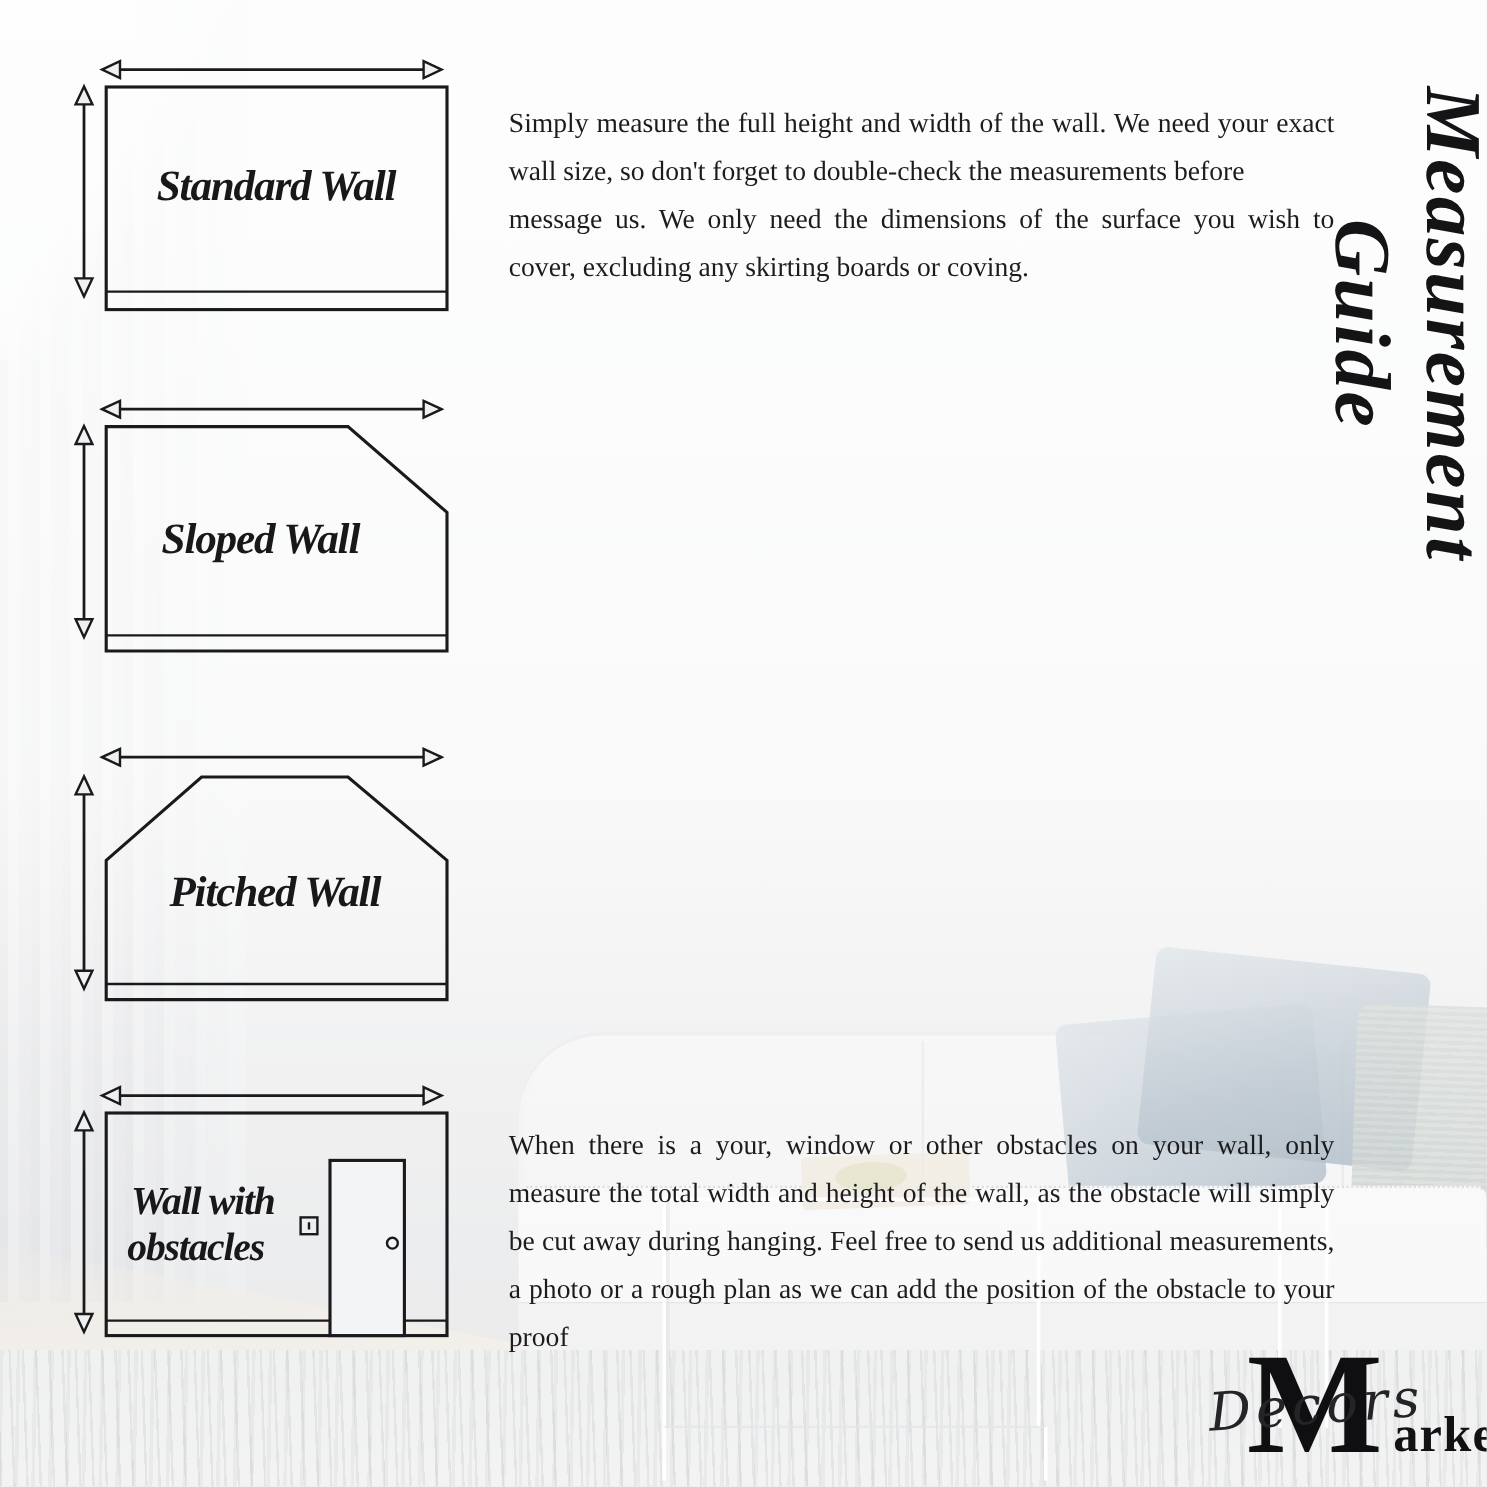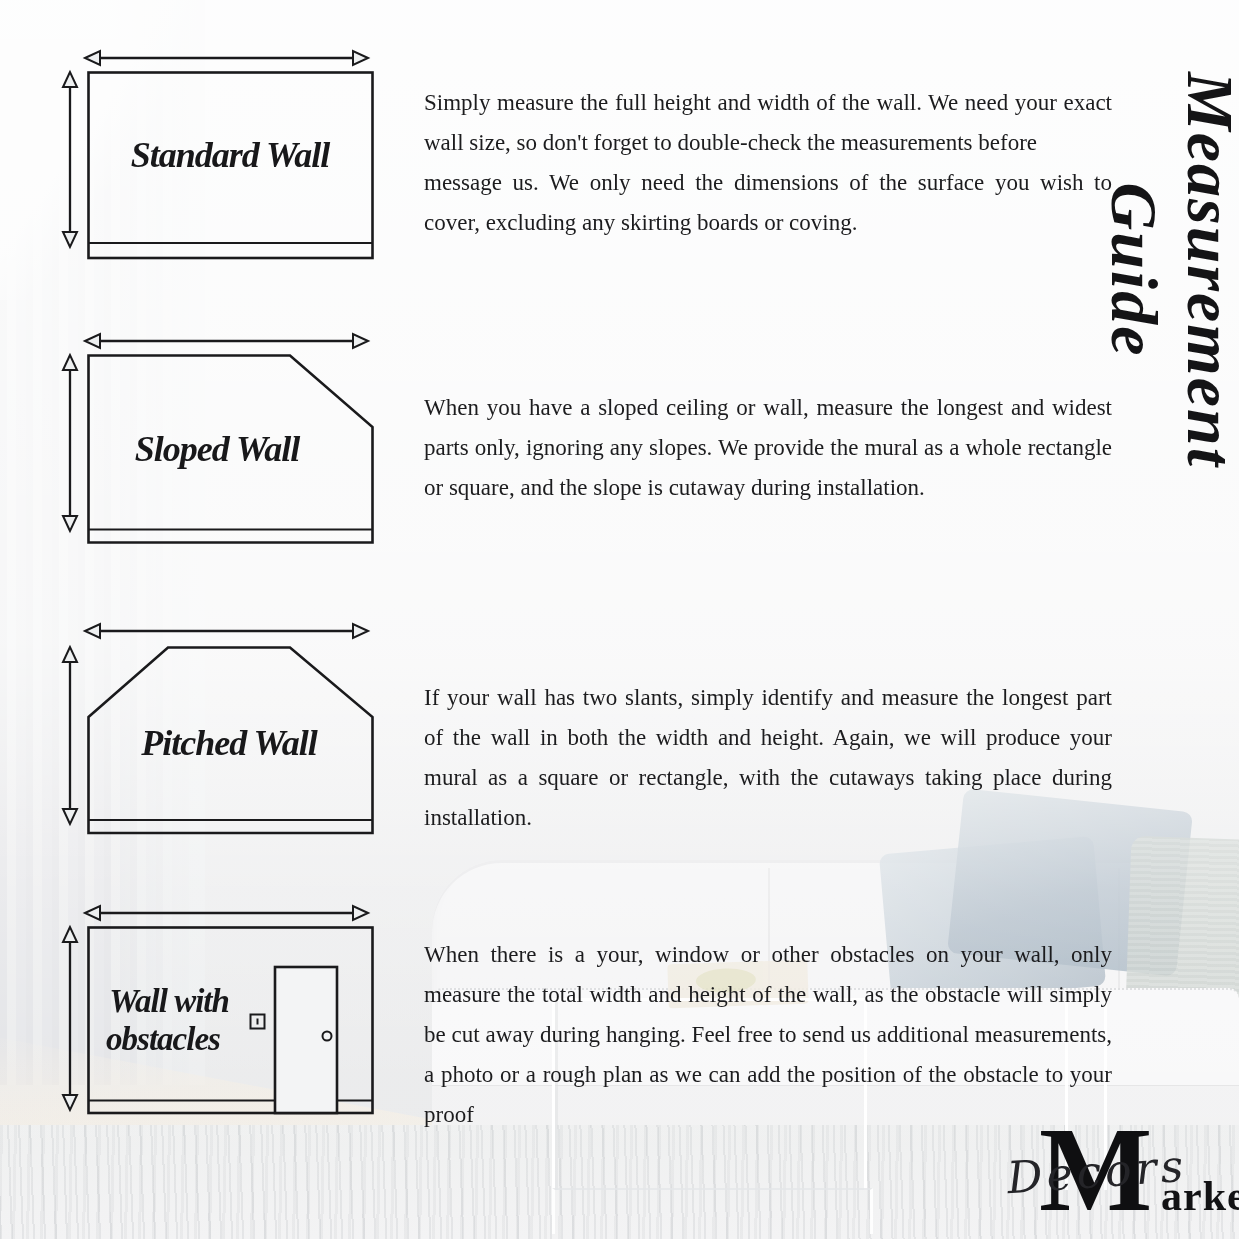--- a/index.html
+++ b/index.html
@@ -166,22 +166,20 @@
     <g>
       <rect x="195.5" y="114.5" width="14" height="14" fill="none" stroke="#1a1a1c" stroke-width="2"></rect>
       <line x1="202.5" y1="118.5" x2="202.5" y2="124.5" stroke-width="2"></line>
     </g>
     <text class="wall-label" x="114" y="112" font-size="33" text-anchor="middle">Wall with</text>
     <text class="wall-label" x="108" y="150" font-size="33" text-anchor="middle">obstacles</text>
   </svg>
 
   <p class="para p1">Simply measure the full height and width of the wall. We need your exact wall size, so don't forget to double-check the measurements before
 message us. We only need the dimensions of the surface you wish to cover, excluding any skirting boards or coving.</p>
-  <p class="para p2">When you have a sloped ceiling or wall, measure the longest and widest parts only, ignoring any slopes. We provide the mural as a whole rectangle or square, and the slope is cutaway during installation.</p>
-  <p class="para p3">If your wall has two slants, simply identify and measure the longest part of the wall in both the width and height. Again, we will produce your mural as a square or rectangle, with the cutaways taking place during installation.</p>
   <p class="para p4">When there is a your, window or other obstacles on your wall, only measure the total width and height of the wall, as the obstacle will simply be cut away during hanging. Feel free to send us additional measurements, a photo or a rough plan as we can add the position of the obstacle to your proof</p>
 
   <div class="vtitle">Measurement Guide</div>
 
   <div class="logo">
     <span class="logo-m">M</span>
     <span class="logo-script">Decors</span>
     <span class="logo-rest">arket</span>
   </div>
 

